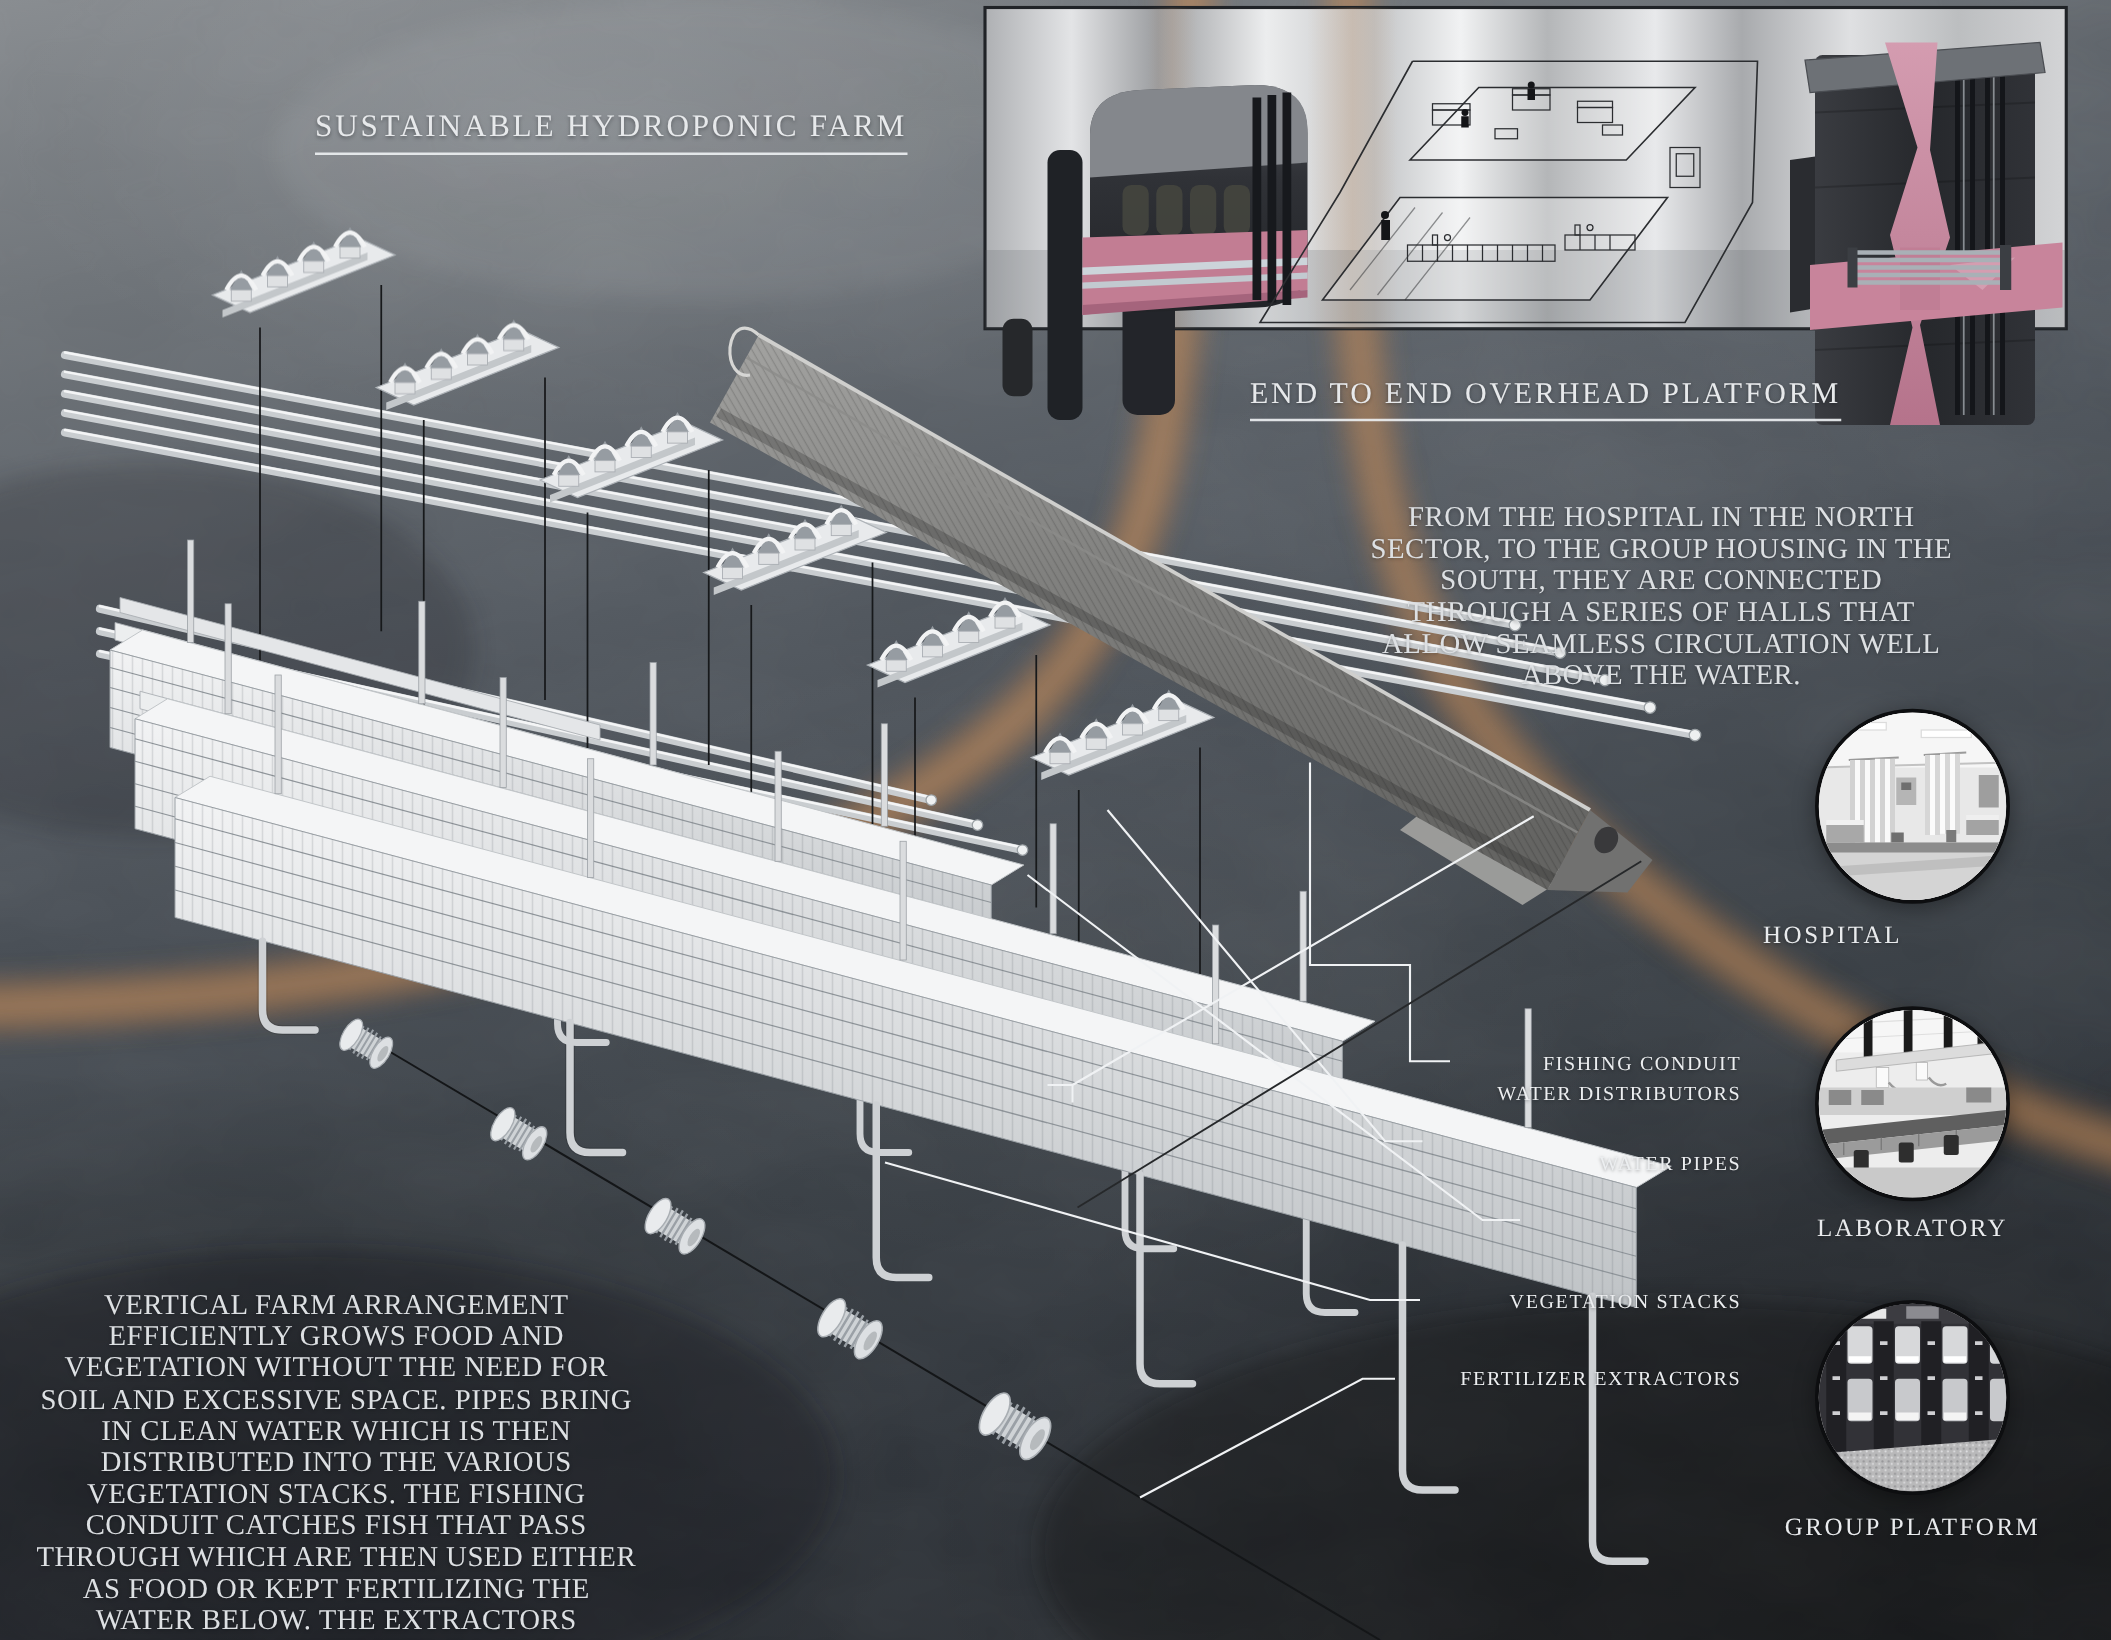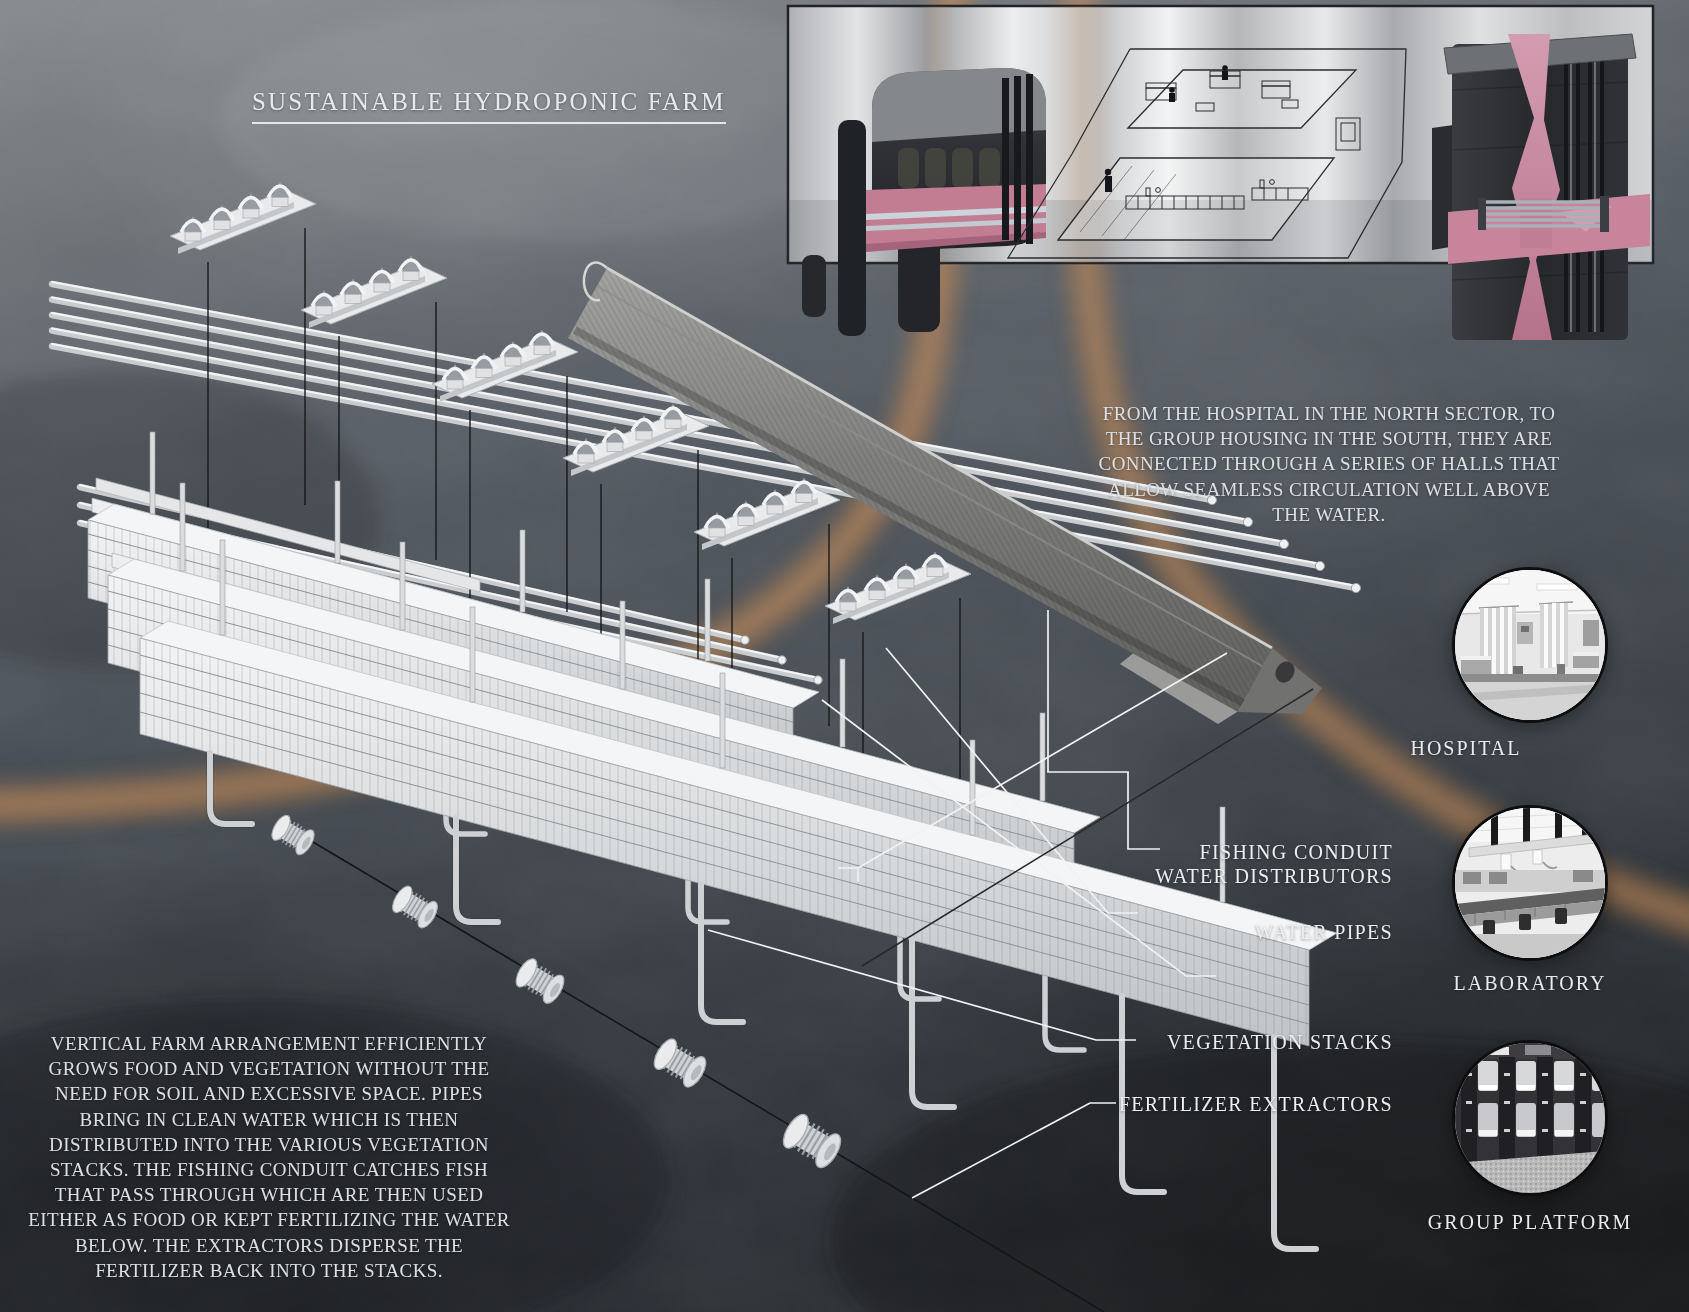--- a/index.html
+++ b/index.html
@@ -12,22 +12,22 @@
       radial-gradient(760px 420px at 50% 58%, rgba(255,255,255,.05), transparent 62%),
       radial-gradient(820px 400px at 28% 8%, rgba(255,255,255,.11), transparent 60%),
       radial-gradient(600px 340px at 70% 30%, rgba(255,255,255,.05), transparent 60%),
       linear-gradient(168deg,#85898d 0%,#6d7277 14%,#555b62 32%,#454b52 48%,#3a4046 62%,#2f343a 78%,#272b30 92%,#24282d 100%);
     padding-left: 48px;
   }
   svg.scene{position:absolute;left:0;top:0;}
   .txt{position:absolute;color:#e7e9eb;text-shadow:0 1px 3px rgba(10,12,14,.35);}
   .heading{font-size:25px;letter-spacing:2.2px;text-align:center;white-space:nowrap;}
   .ul{display:inline-block;border-bottom:2px solid rgba(236,239,241,.92);padding-bottom:6px;}
-  .para{font-size:19px;line-height:25.2px;text-align:center;letter-spacing:.4px;color:#dde0e3;}
-  .callout{position:absolute;right:344px;transform:translateY(-50%);font-size:20px;
+  .para{font-size:23px;line-height:25.2px;text-align:center;letter-spacing:.4px;color:#dde0e3;}
+  .callout{position:absolute;right:344px;transform:translateY(-50%);font-size:16px;
            letter-spacing:1.3px;white-space:nowrap;color:#eceef0;text-shadow:0 1px 3px rgba(10,12,14,.4);}
   .loc-label{position:absolute;width:252px;text-align:center;font-size:20px;letter-spacing:2px;color:#e9ebed;
              text-shadow:0 1px 3px rgba(10,12,14,.4);}
   .loc-circle{position:absolute;width:150px;height:150px;border-radius:50%;border:3px solid #0d0e10;
               overflow:hidden;box-shadow:0 4px 18px rgba(0,0,0,.38);background:#ddd;}
   .loc-circle svg{display:block;}
 </style>
 </head>
 <body>
 
@@ -405,20 +405,23 @@
         <rect x="1600" y="196" width="9" height="36" fill="#3b3e43"></rect>
         <rect x="1478" y="198" width="8" height="32" fill="#3b3e43"></rect>
       </g>
     </g>
   </svg>
 
   <div class="txt heading" style="left:252px;top:88px;width:400px;">
     <span class="ul">SUSTAINABLE HYDROPONIC FARM</span>
   </div>
 
+  <div class="txt heading" style="left:1000px;top:302px;width:440px;font-size:24px;">
+    <span class="ul">END TO END OVERHEAD PLATFORM</span>
+  </div>
 
   <div class="txt para" style="left:1093px;top:401px;width:472px;">FROM THE HOSPITAL IN THE NORTH SECTOR, TO THE GROUP HOUSING IN THE SOUTH, THEY ARE CONNECTED THROUGH A SERIES OF HALLS THAT ALLOW SEAMLESS CIRCULATION WELL ABOVE THE WATER.</div>
 
   <div class="txt para" style="left:28px;top:1031px;width:482px;">VERTICAL FARM ARRANGEMENT EFFICIENTLY GROWS FOOD AND VEGETATION WITHOUT THE NEED FOR SOIL AND EXCESSIVE SPACE. PIPES BRING IN CLEAN WATER WHICH IS THEN DISTRIBUTED INTO THE VARIOUS VEGETATION STACKS. THE FISHING CONDUIT CATCHES FISH THAT PASS THROUGH WHICH ARE THEN USED EITHER AS FOOD OR KEPT FERTILIZING THE WATER BELOW. THE EXTRACTORS DISPERSE THE FERTILIZER BACK INTO THE STACKS.</div>
 
   <div class="callout" style="top:852px;">FISHING CONDUIT</div>
   <div class="callout" style="top:876px;">WATER DISTRIBUTORS</div>
   <div class="callout" style="top:932px;margin-left:36px;">WATER PIPES</div>
   <div class="callout" style="top:1042px;">VEGETATION STACKS</div>
   <div class="callout" style="top:1104px;">FERTILIZER EXTRACTORS</div>

